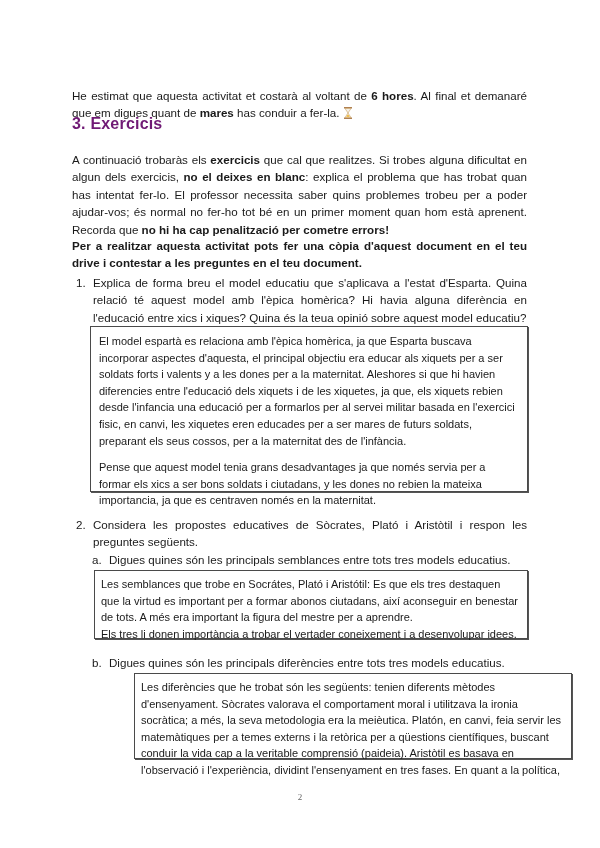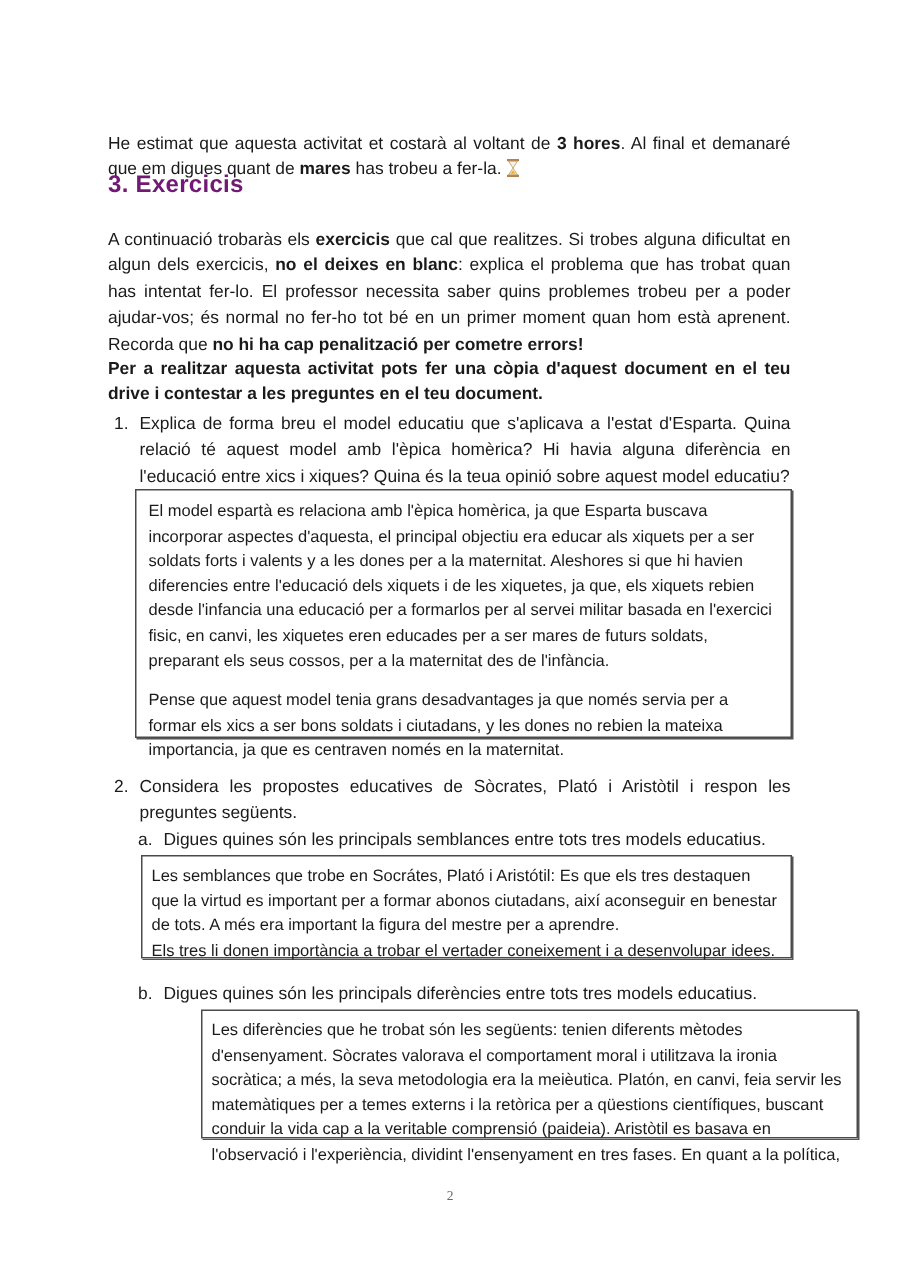--- a/index.html
+++ b/index.html
@@ -37,21 +37,21 @@
       text-align: center; font-family: "Liberation Serif", serif;
       font-size: 9px; color: #666;
     }
   </style>
 </head>
 <body>
 
 <div class="page">
 
   <div class="para" style="top:87px;">
-    <span>He estimat que aquesta activitat et costarà al voltant de </span><b>3 hores</b><span>. Al final et demanaré que em digues quant de </span><b>mares</b><span> has trobeu a fer-la.</span><span class="hourglass"><svg width="8" height="12" viewBox="0 0 8 12">
+    <span>He estimat que aquesta activitat et costarà al voltant de </span><b>6 hores</b><span>. Al final et demanaré que em digues quant de </span><b>mares</b><span> has conduir a fer-la.</span><span class="hourglass"><svg width="8" height="12" viewBox="0 0 8 12">
           <rect x="0" y="0" width="8" height="1.5" fill="#b08050"></rect>
           <rect x="0" y="10.5" width="8" height="1.5" fill="#b08050"></rect>
           <path d="M1 1.5 L7 1.5 L4 6 L7 10.5 L1 10.5 L4 6 Z" fill="#f4f0e8" stroke="#c9a060" stroke-width="0.6"></path>
           <path d="M2.2 9.8 L5.8 9.8 L4 7.5 Z" fill="#f0b020"></path>
         </svg></span>
   </div>
 
   <div class="heading">3. Exercicis</div>
 
   <div class="para" style="top:151px;">

